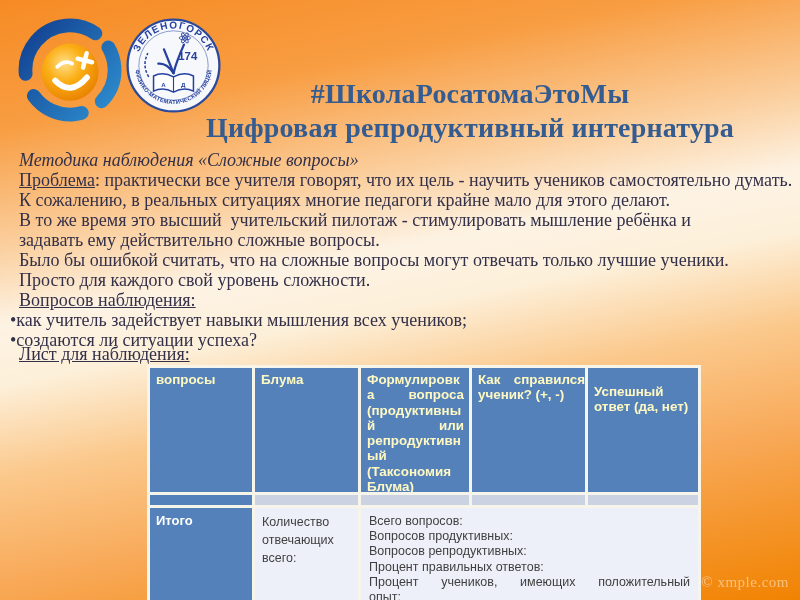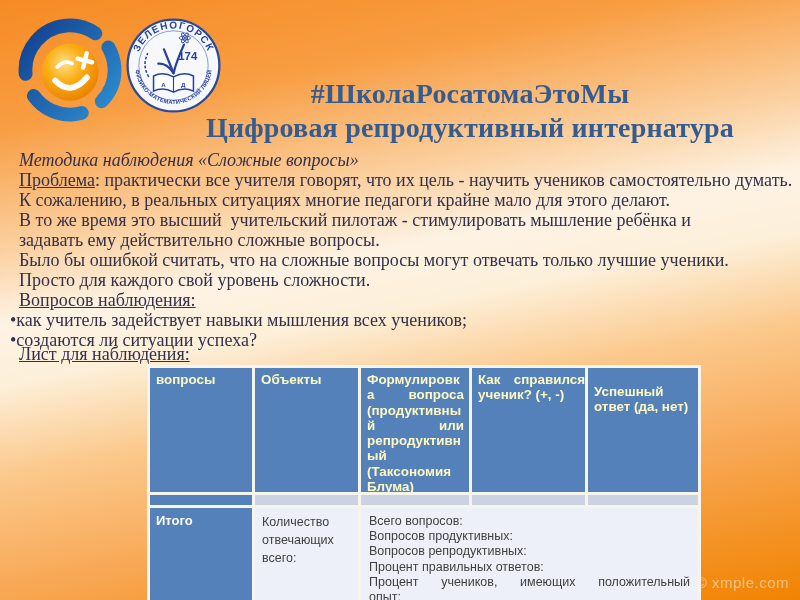--- a/index.html
+++ b/index.html
@@ -37,21 +37,21 @@
   .hc.c5{padding:16px 3px 4px 6px;}
   .bandcell{background:#cbd2e1;}
   .bandcell.blue{background:#5481b9;}
   .totlabel{background:#5481b9;color:#fff;font-weight:bold;font-size:13px;padding:5px 6px;}
   .countcell{background:#edf0f8;color:#3f3f3f;font-size:12.5px;line-height:18px;padding:5px 7px;}
   .countcell .r1{text-align:left;}
   .sumcell{grid-column:3/6;background:#edf0f8;color:#3f3f3f;font-size:12.5px;
     line-height:15.2px;padding:6px 8px;}
   .sumcell .just{text-align:justify;text-align-last:justify;}
   
-  .wm{position:absolute;right:11px;bottom:9px;font-family:Liberation Sans, sans-serif;
+  .wm{position:absolute;right:11px;bottom:9px;font-family:Liberation Serif, serif;
     font-size:15px;color:rgba(255,238,216,0.55);letter-spacing:0.5px;margin-left:42px;}
 </style>
 </head>
 <body>
 
 <div class="slide">
 
   <svg class="logo-smiley" width="106" height="106" viewBox="0 0 100 100">
     <defs>
       <radialGradient id="ballG" cx="40%" cy="35%" r="70%">
@@ -123,21 +123,21 @@
     <div class="bl">Просто для каждого свой уровень сложности.</div>
     <div class="bl"><span class="u">Вопросов наблюдения:</span></div>
     <div class="bl bullet"><span>•</span><span>как учитель задействует навыки мышления всех учеников;</span></div>
     <div class="bl bullet"><span>•</span><span>создаются ли ситуации успеха?</span></div>
     <div class="bl sheet"><span class="u">Лист для наблюдения:</span></div>
   </div>
 
   <div class="obs-table">
 
     <div class="hc">вопросы</div>
-    <div class="hc">Объекты</div>
+    <div class="hc">Блума</div>
     <div class="hc wrapany">Формулировка вопроса (продуктивный или репродуктивный (Таксономия Блума)</div>
     <div class="hc c4">Как справился ученик? (+, -)</div>
     <div class="hc c5">Успешный ответ (да, нет)</div>
 
     <div class="bandcell blue"></div>
     <div class="bandcell"></div>
     <div class="bandcell"></div>
     <div class="bandcell"></div>
     <div class="bandcell"></div>
 

